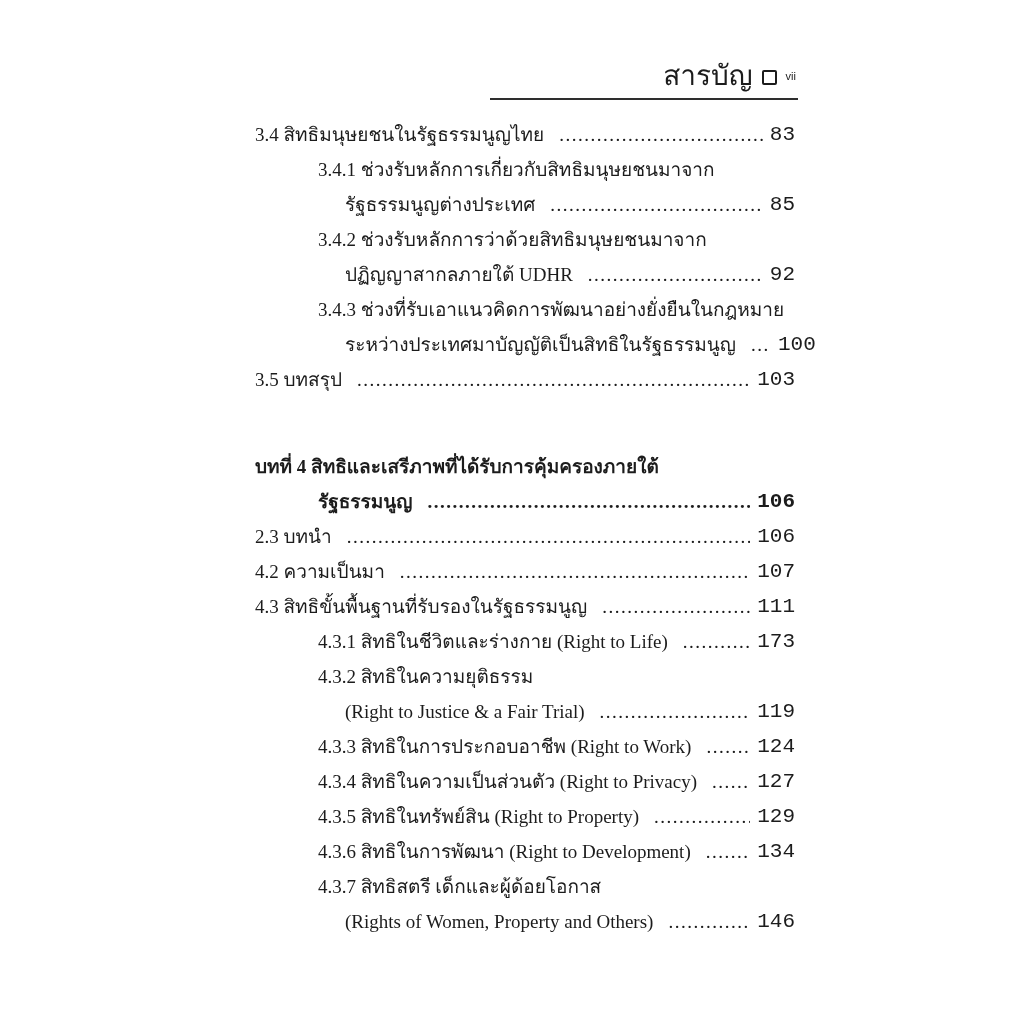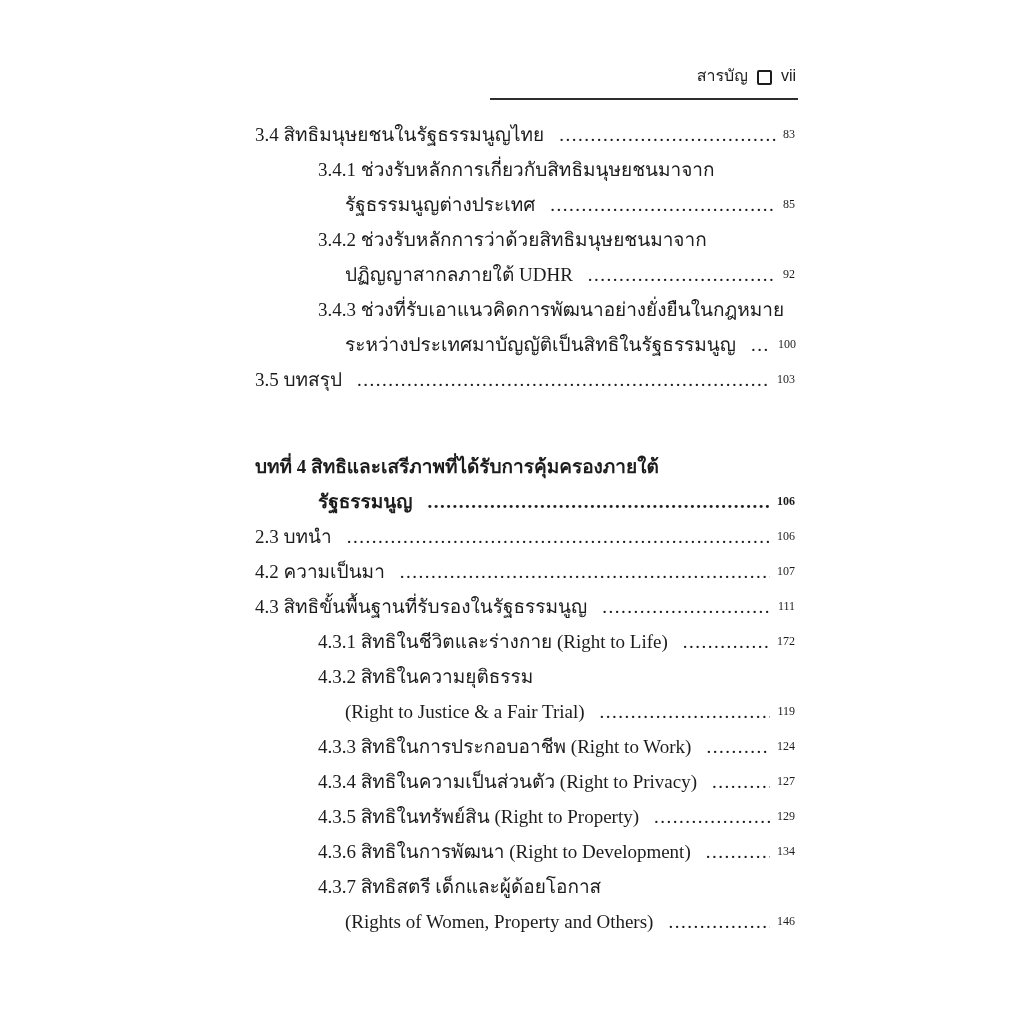--- a/index.html
+++ b/index.html
@@ -21,32 +21,32 @@
     position: absolute;
     top: 62px;
     right: 228px;
     display: flex;
     align-items: center;
     gap: 9px;
     font-size: 20px;
     line-height: 28px;
     white-space: nowrap;
   }
-  .header-title { font-size: 16px; }
+  .header-title { font-size: 28px; }
   .sq {
     display: inline-block;
     width: 11px;
     height: 11px;
     border: 2px solid #1c1c1c;
     border-radius: 2px;
     margin-top: 2px;
   }
   .folio {
     font-family: "Liberation Sans", "DejaVu Sans", sans-serif;
-    font-size: 16px;
+    font-size: 11px;
     font-weight: 500;
   }
   .header-rule {
     position: absolute;
     top: 98px;
     left: 490px;
     width: 308px;
     height: 0;
     border-top: 2px solid #2e2e2e;
   }
@@ -75,22 +75,22 @@
     overflow: hidden;
     white-space: nowrap;
     margin: 0 7px 0 15px;
     letter-spacing: 1.5px;
     min-width: 20px;
   }
   .dots::after {
     content: "......................................................................................................................................................................................";
   }
   .page-num {
-    font-family: Liberation Serif, serif;
-    font-size: 12px;
+    font-family: Liberation Mono, monospace;
+    font-size: 21px;
     flex: 0 0 auto;
   }
 </style>
 </head>
 <body>
 
 <div class="page">
 
   <div class="header-text">
     <span class="header-title">สารบัญ</span>
@@ -167,21 +167,21 @@
 
     <div class="row i0">
       <span class="label">4.3 สิทธิขั้นพื้นฐานที่รับรองในรัฐธรรมนูญ</span>
       <span class="dots"></span>
       <span class="page-num">111</span>
     </div>
 
     <div class="row i1">
       <span class="label">4.3.1 สิทธิในชีวิตและร่างกาย (Right to Life)</span>
       <span class="dots"></span>
-      <span class="page-num">172</span>
+      <span class="page-num">173</span>
     </div>
 
     <div class="row i1">
       <span class="label">4.3.2 สิทธิในความยุติธรรม</span>
     </div>
 
     <div class="row i2">
       <span class="label">(Right to Justice &amp; a Fair Trial)</span>
       <span class="dots"></span>
       <span class="page-num">119</span>

